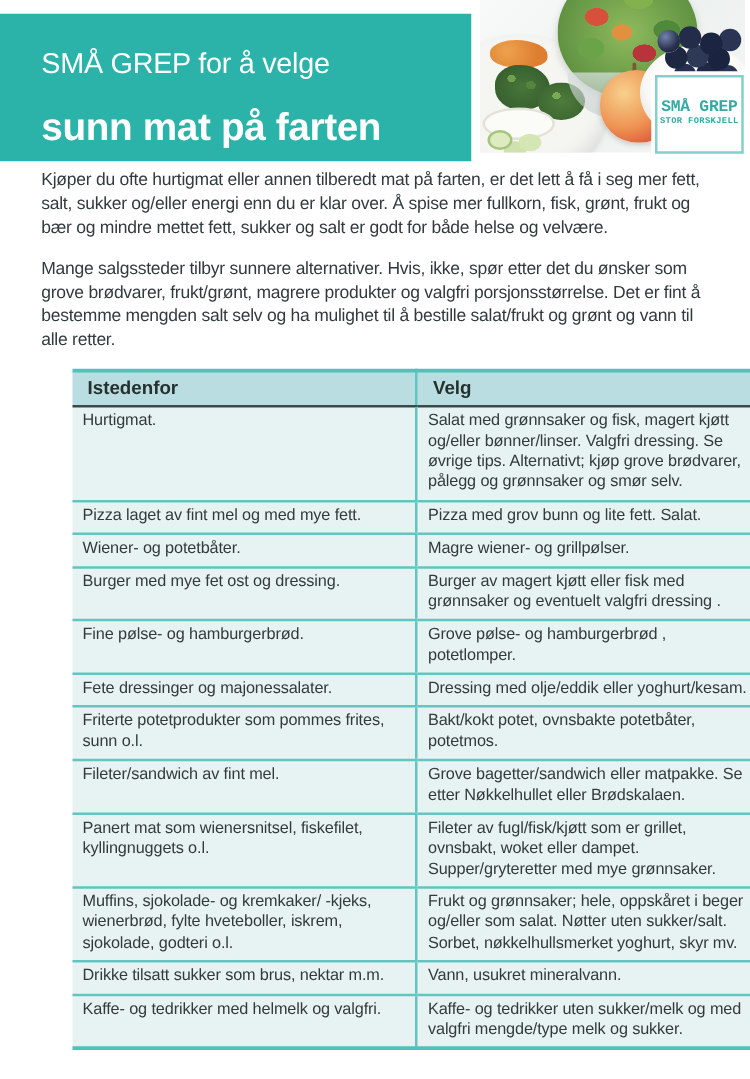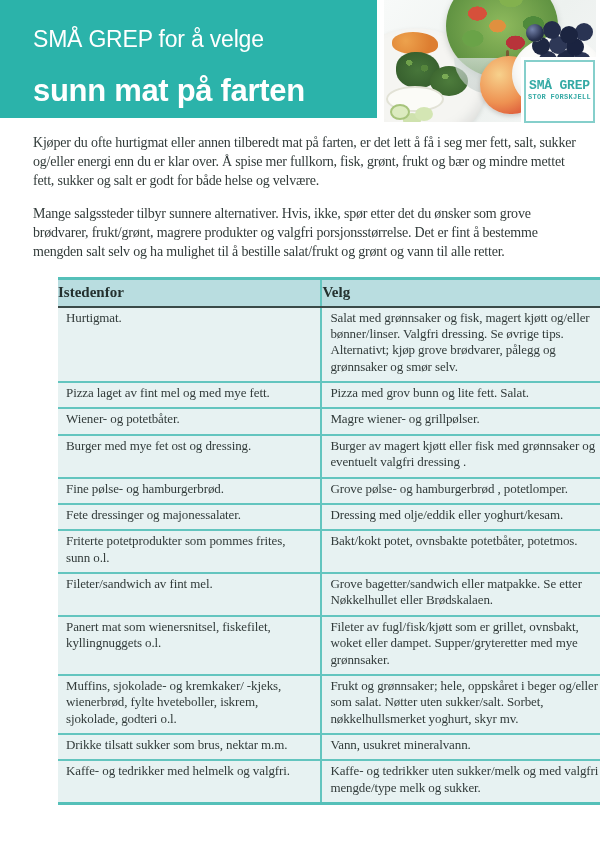--- a/index.html
+++ b/index.html
@@ -18,21 +18,21 @@
     width:600px;height:863px;
     overflow:hidden;
     background:#fff;
     font-family:"Liberation Sans","DejaVu Sans",sans-serif;
     color:var(--text);
   }
 
   
   .hero{position:relative;width:600px;height:122px;}
   .banner{
-    position:absolute;left:0;top:0;width:377px;height:118px;
+    position:absolute;left:0;top:11px;width:377px;height:118px;
     background:var(--teal);
     color:#fff;
     padding:26px 0 0 33px;
     box-sizing:border-box;
   }
   .banner .t1{font-size:23px;font-weight:400;letter-spacing:-.2px;line-height:1.2;}
   .banner .t2{font-size:31px;font-weight:700;letter-spacing:-.3px;line-height:1.25;margin-top:18px;}
 
   
   .photo{
@@ -106,42 +106,42 @@
     box-shadow:0 0 0 3px #fff;
     text-align:center;
     color:var(--logo-teal);
     z-index:5;
     font-family:Liberation Mono, monospace;
   }
   .logo .l1{margin-top:17px;font-size:13px;font-weight:700;letter-spacing:-.2px;line-height:1.1;}
   .logo .l2{font-size:7px;font-weight:700;letter-spacing:.3px;line-height:1.4;}
 
   
-  .intro{padding:12px 22px 0 33px;font-family:Liberation Serif, serif;}
+  .intro{padding:12px 22px 0 33px;}
   .intro p{
     margin:0 0 15px 0;
     font-size:14px;line-height:1.34;letter-spacing:-.2px;
     color:var(--text);
     max-width:548px;
   }
 
   
   .comparison{
     margin:7px 22px 0 25px;
     width:553px;
     border-collapse:collapse;
     border-top:3px solid var(--teal-border);
     border-bottom:3px solid var(--teal-border);
     table-layout:fixed;
   }
   .comparison th{
     background:var(--header-bg);
     text-align:left;
     font-size:15px;font-weight:700;color:#24312f;
-    padding:4px 8px 5px 0;
+    padding:4px 8px 5px 12px;
     border-bottom:2px solid var(--dark-line);
     margin-top:40px;
   }
   .comparison th:last-child, .comparison td:last-child{
     border-left:2px solid var(--teal-line);
   }
   .comparison th:first-child, .comparison td:first-child{width:46%;}
   .comparison td{
     background:var(--row-bg);
     font-size:13px;line-height:1.26;letter-spacing:-.1px;

